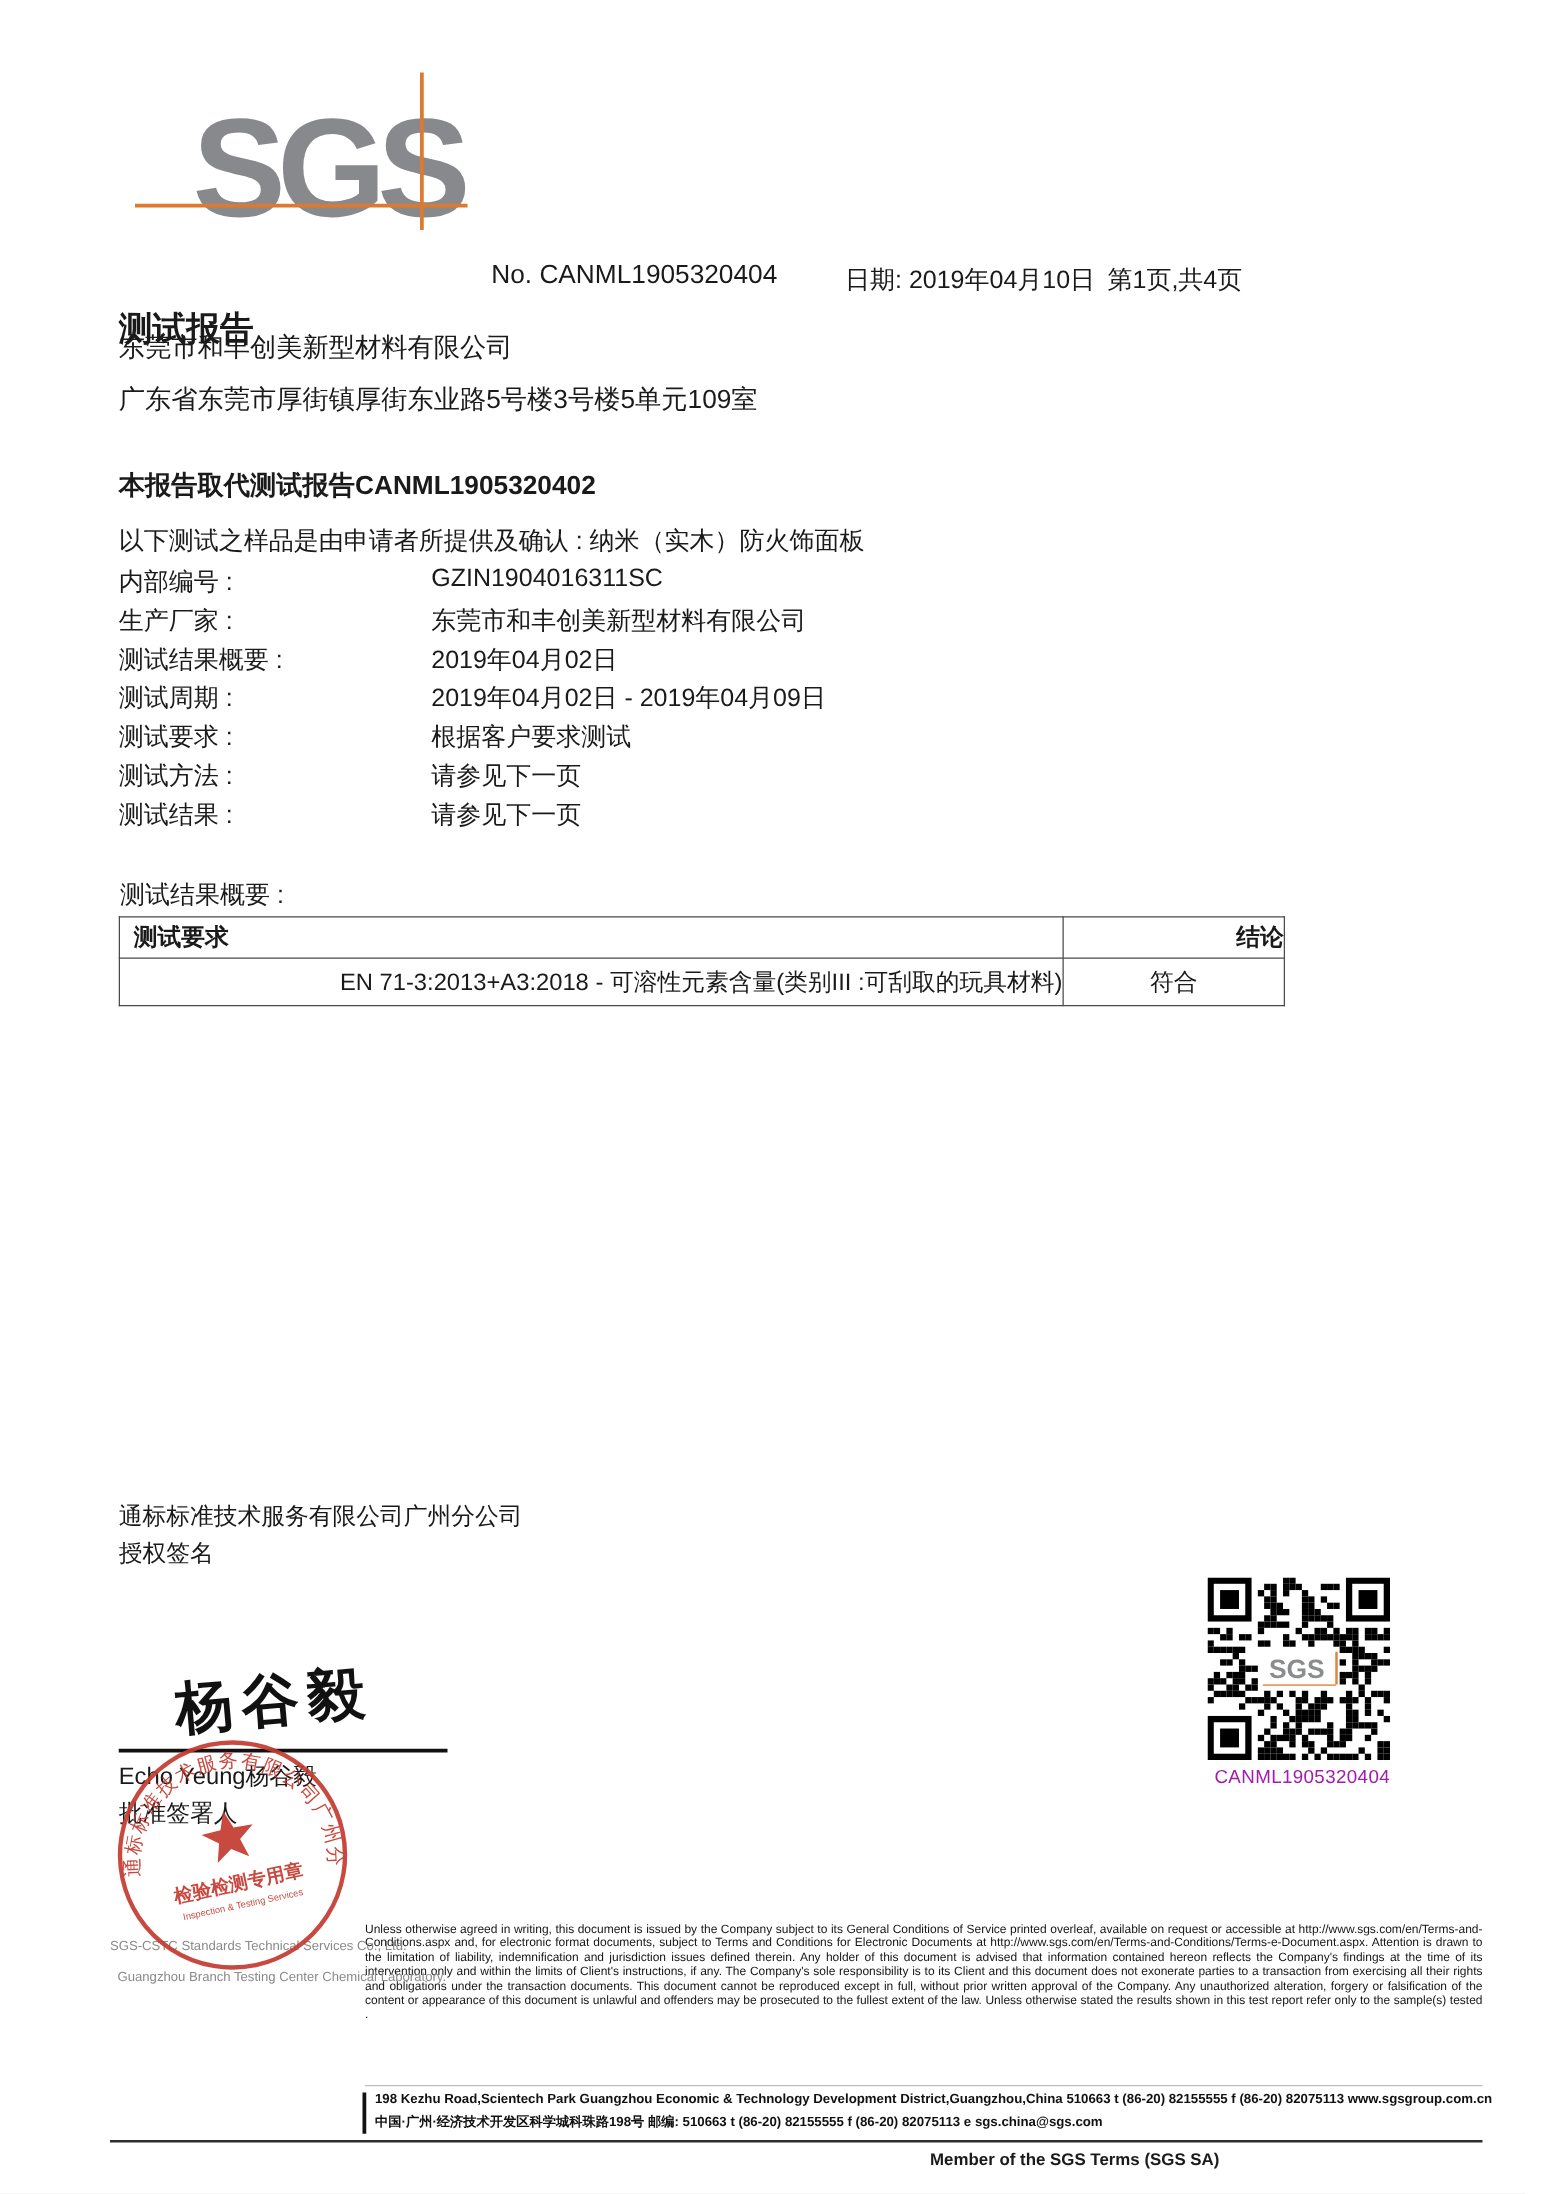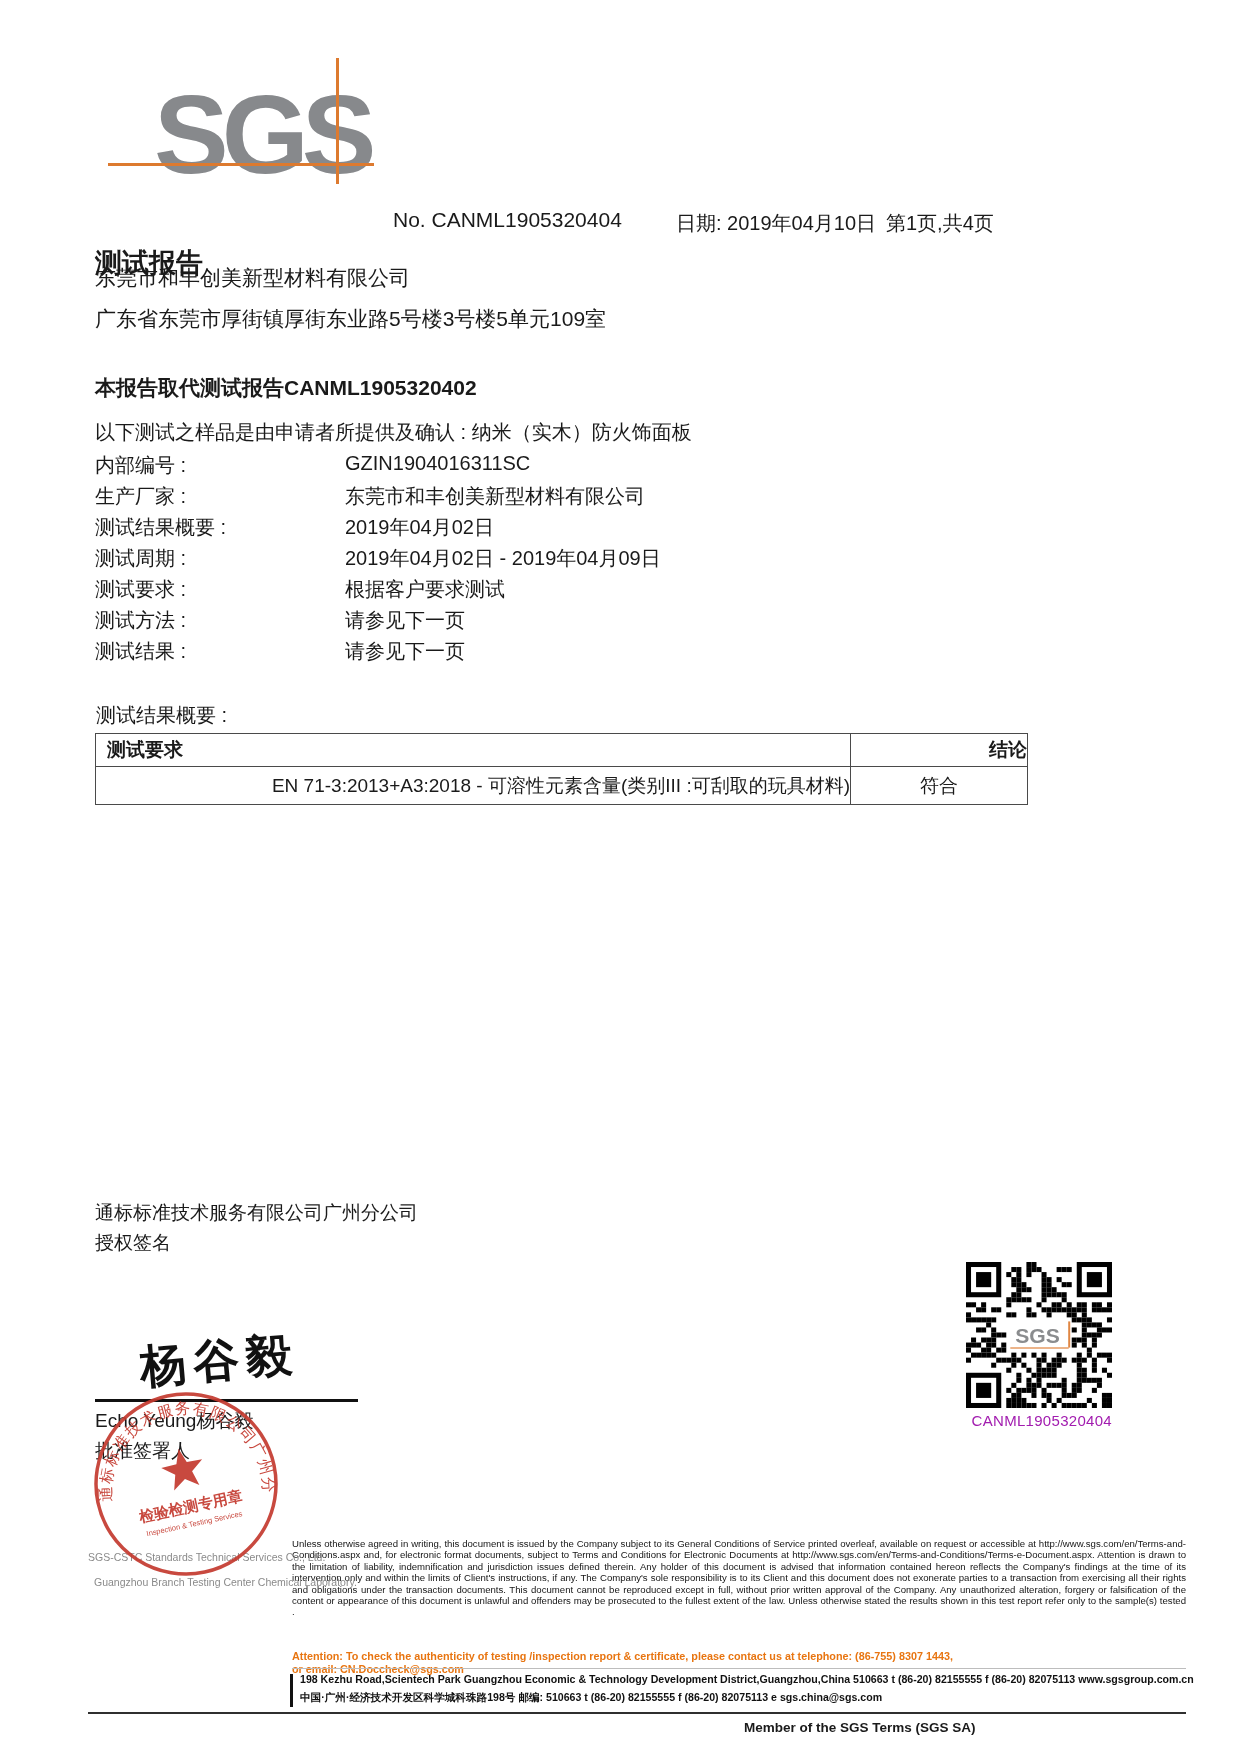--- a/index.html
+++ b/index.html
@@ -439,24 +439,20 @@
           <textPath href="#stamp-arc" startOffset="10%">通标标准技术服务有限公司广州分公司</textPath>
         </text>
         <polygon fill="#C43A2F" points="100,64 105.3,78.7 120.9,79.2 108.6,88.8 112.9,103.8 100,95 87.1,103.8 91.4,88.8 79.1,79.2 94.7,78.7"></polygon>
         <text x="100" y="128" text-anchor="middle" font-size="15" font-weight="bold" fill="#C43A2F">检验检测专用章</text>
         <text x="100" y="143" text-anchor="middle" font-size="7.5" fill="#C43A2F">Inspection &amp; Testing Services</text>
       </g>
     </svg>
   </div>
 
   <div class="disclaimer">Unless otherwise agreed in writing, this document is issued by the Company subject to its General Conditions of Service printed overleaf, available on request or accessible at http://www.sgs.com/en/Terms-and-Conditions.aspx and, for electronic format documents, subject to Terms and Conditions for Electronic Documents at http://www.sgs.com/en/Terms-and-Conditions/Terms-e-Document.aspx. Attention is drawn to the limitation of liability, indemnification and jurisdiction issues defined therein. Any holder of this document is advised that information contained hereon reflects the Company's findings at the time of its intervention only and within the limits of Client's instructions, if any. The Company's sole responsibility is to its Client and this document does not exonerate parties to a transaction from exercising all their rights and obligations under the transaction documents. This document cannot be reproduced except in full, without prior written approval of the Company. Any unauthorized alteration, forgery or falsification of the content or appearance of this document is unlawful and offenders may be prosecuted to the fullest extent of the law. Unless otherwise stated the results shown in this test report refer only to the sample(s) tested .</div>
-  <div class="attention">
-    <span>Attention: To check the authenticity of testing /inspection report &amp; certificate, please contact us at telephone: (86-755) 8307 1443,</span><br>
-    <span>or email: CN.Doccheck@sgs.com</span>
-  </div>
 
   <div class="addr-topline"></div>
   <div class="addr-bar"></div>
   <div class="addr-row addr-row1">
     <span>198 Kezhu Road,Scientech Park Guangzhou Economic &amp; Technology Development District,Guangzhou,China 510663</span>
     <span>t  (86-20) 82155555</span>
     <span>f  (86-20) 82075113</span>
     <span>www.sgsgroup.com.cn</span>
   </div>
   <div class="addr-row addr-row2">

